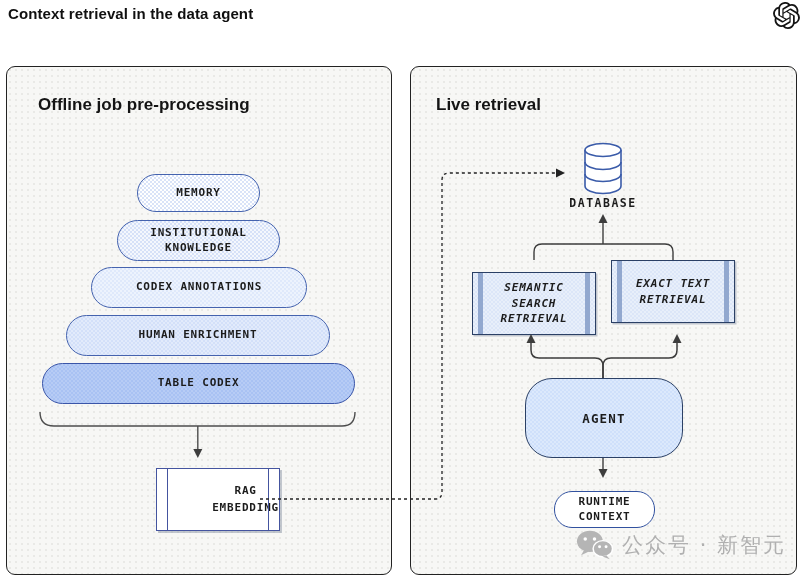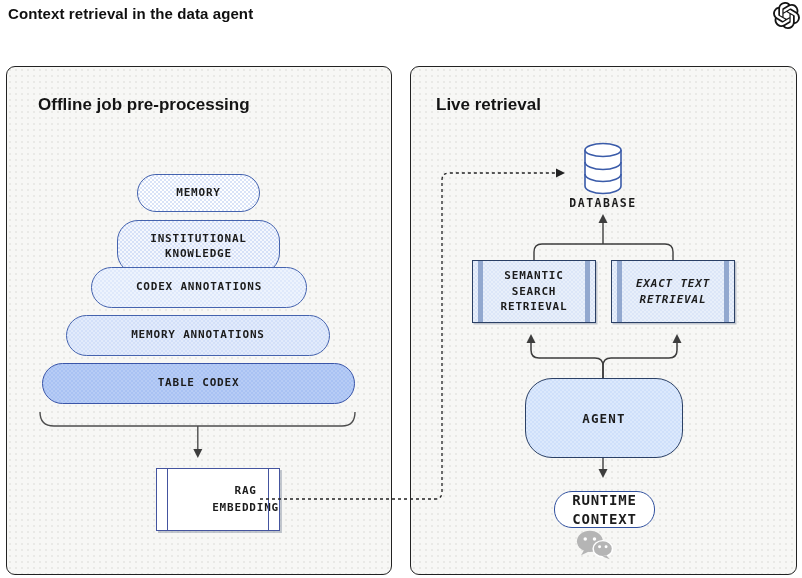--- a/index.html
+++ b/index.html
@@ -32,52 +32,52 @@
   .fill-codex { background-color:#dfe9fb;
          background-image: conic-gradient(rgba(255,255,255,.45) 25%, transparent 0 50%, rgba(255,255,255,.45) 0 75%, transparent 0);
          background-size:4px 4px; }
   .fill-human { background-color:#d3e0f9;
          background-image: conic-gradient(rgba(255,255,255,.35) 25%, transparent 0 50%, rgba(255,255,255,.35) 0 75%, transparent 0);
          background-size:4px 4px; }
   .fill-table { background-color:#a9c2f3; border-color:#3a55a8;
          background-image: conic-gradient(rgba(255,255,255,.16) 25%, transparent 0 50%, rgba(255,255,255,.16) 0 75%, transparent 0);
          background-size:4px 4px; }
   .pyr-1 { left:137px; top:174px; width:123px; height:38px; }
-  .pyr-2 { left:117px; top:220px; width:163px; height:54px; }
+  .pyr-2 { left:117px; top:220px; width:163px; height:41px; }
   .pyr-3 { left:91px;  top:267px; width:216px; height:41px; }
   .pyr-4 { left:66px;  top:315px; width:264px; height:41px; }
   .pyr-5 { left:42px;  top:363px; width:313px; height:41px; }
 
   
   .rag-box { position:absolute; left:136px; top:468px; width:124px; height:63px; background:#fff;
              border:1.3px solid #44549f; box-shadow:2px 2px 0 rgba(150,158,172,.55);
              display:flex; align-items:center; justify-content:flex-end; font-size:11px; line-height:1.5;margin-left:20px; }
   .rag-box .vbar { position:absolute; top:0; bottom:0; width:0; border-left:1.3px solid #44549f; }
   .vbar-l { left:10px; } .vbar-r { right:10px; }
 
   
   .proc-box { position:absolute; width:124px; height:63px; background-color:#dce6f8; border:1.5px solid #2b4065;
               box-shadow:1.5px 1.5px 0 rgba(140,150,168,.5);
               background-image: conic-gradient(rgba(255,255,255,.35) 25%, transparent 0 50%, rgba(255,255,255,.35) 0 75%, transparent 0);
               background-size:4px 4px;
               display:flex; align-items:center; justify-content:center; font-size:11px; line-height:1.4; }
   .proc-box .bar { position:absolute; top:0; bottom:0; width:5px; background:#92a8cf; }
   .bar-l { left:5px; } .bar-r { right:5px; }
-  .box-semantic { left:472px; top:260px; }
+  .box-semantic { left:472px; top:272px;font-style:italic; }
   .box-exact    { left:611px; top:260px;font-style:italic; }
 
   .agent-box { position:absolute; left:525px; top:378px; width:158px; height:80px; background-color:#cfe0fb;
                border:1.5px solid #2b4065; border-radius:27px;
                background-image: conic-gradient(rgba(255,255,255,.28) 25%, transparent 0 50%, rgba(255,255,255,.28) 0 75%, transparent 0);
                background-size:4px 4px;
                display:flex; align-items:center; justify-content:center; font-size:12.5px; letter-spacing:1.2px; }
 
   .runtime-pill { position:absolute; left:554px; top:491px; width:101px; height:37px; background:#fff;
                   border:1.5px solid #31519f; border-radius:18px;
-                  display:flex; align-items:center; justify-content:center; font-size:14px; line-height:1.3; }
+                  display:flex; align-items:center; justify-content:center; font-size:11px; line-height:1.3; }
 
   .db-icon { position:absolute; left:583px; top:142px; }
   .db-label { position:absolute; left:553px; top:196px; width:100px; font-size:11.5px; letter-spacing:1.5px; }
 
   .connectors { position:absolute; left:0; top:0; width:802px; height:578px; pointer-events:none; }
 
   .watermark { position:absolute; left:576px; top:529px; display:flex; align-items:center; gap:9px; }
   .watermark-text { font-family:"DejaVu Sans", sans-serif; font-size:21px; color:#b0b0b0; letter-spacing:2px; white-space:nowrap; }
 </style>
 </head>
@@ -94,21 +94,21 @@
   <div class="panel panel-left"></div>
   <div class="panel panel-right"></div>
 
   <div class="panel-heading heading-offline">Offline job pre-processing</div>
   <div class="panel-heading heading-live">Live retrieval</div>
 
   <div class="pyr pyr-1 dither-light mono">MEMORY</div>
   <div class="pyr pyr-2 dither-mid mono">INSTITUTIONAL
 KNOWLEDGE</div>
   <div class="pyr pyr-3 fill-codex mono">CODEX ANNOTATIONS</div>
-  <div class="pyr pyr-4 fill-human mono">MEMORY ANNOTATIONS</div>
+  <div class="pyr pyr-4 fill-human mono">HUMAN ENRICHMENT</div>
   <div class="pyr pyr-5 fill-table mono">TABLE CODEX</div>
 
   <div class="rag-box">
     <span class="vbar vbar-l"></span>
     <span class="mono">RAG
 EMBEDDING</span>
     <span class="vbar vbar-r"></span>
   </div>
 
   <svg class="db-icon" width="40" height="53" viewBox="0 0 40 53">
@@ -172,15 +172,16 @@
     <svg width="37" height="31" viewBox="0 0 40 33">
       <ellipse cx="15" cy="13" rx="14" ry="11.5" fill="#b5b5b5"></ellipse>
       <path d="M9 22 L5.5 28 L14 24 Z" fill="#b5b5b5"></path>
       <circle cx="10" cy="10.5" r="1.9" fill="#ffffff"></circle>
       <circle cx="20" cy="10.5" r="1.9" fill="#ffffff"></circle>
       <ellipse cx="29" cy="21" rx="10.5" ry="8.7" fill="#b5b5b5" stroke="#ffffff" stroke-width="1.6"></ellipse>
       <path d="M33 28.5 L36.5 32.5 L28.5 29.5 Z" fill="#b5b5b5"></path>
       <circle cx="25.5" cy="19" r="1.6" fill="#ffffff"></circle>
       <circle cx="32.5" cy="19" r="1.6" fill="#ffffff"></circle>
     </svg>
+    <span class="watermark-text">公众号 · 新智元</span>
   </div>
 
 </div>
 
 </body></html>

